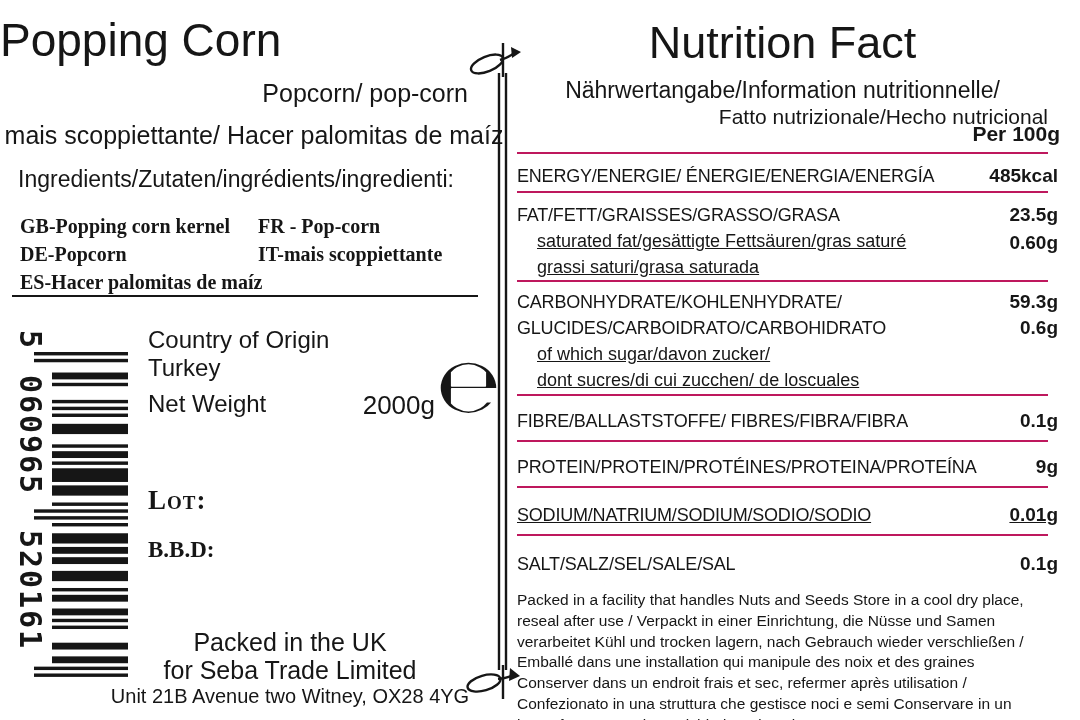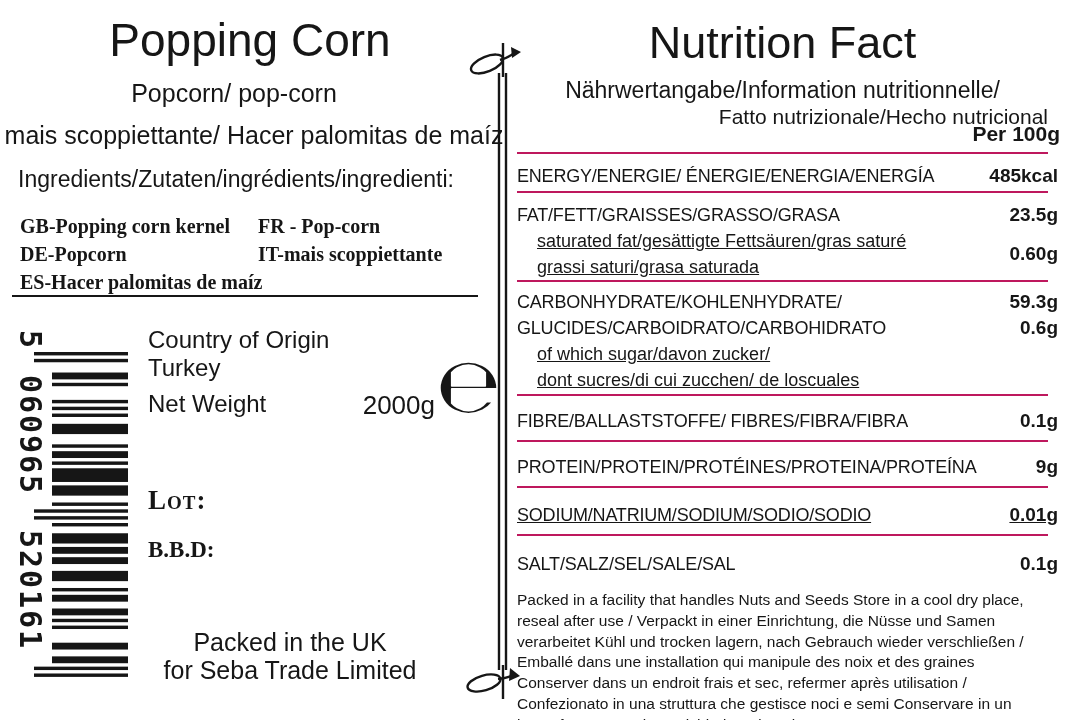--- a/index.html
+++ b/index.html
@@ -1,21 +1,21 @@
 <!DOCTYPE html>
 <html><head>
 <meta charset="utf-8">
 <style>
   html,body{margin:0;padding:0;background:#fff;}
   .canvas{position:relative;width:1080px;height:720px;background:#ffffff;overflow:hidden;
           font-family:"Liberation Sans",sans-serif;color:#161616;}
   .abs{position:absolute;white-space:nowrap;}
   
-  .f-title{left:0;top:14px;width:500px;text-align:center;font-size:46px;line-height:52px;}
-  .f-sub1{left:0;top:79px;width:468px;text-align:center;font-size:25px;}
+  .f-title{left:0;top:14px;width:500px;text-align:left;font-size:46px;line-height:52px;}
+  .f-sub1{left:0;top:79px;width:468px;text-align:right;font-size:25px;}
   .f-sub2{left:0;top:121px;width:508px;text-align:center;font-size:25px;}
   .f-ing-h{left:18px;top:166px;font-size:23px;}
   .serif{font-family:"Liberation Serif",serif;font-weight:bold;font-size:20px;}
   .f-gb{left:20px;top:215px;} .f-fr{left:258px;top:215px;}
   .f-de{left:20px;top:243px;} .f-it{left:258px;top:243px;}
   .f-es{left:20px;top:271px;}
   .f-hr{left:12px;top:295px;width:466px;height:2px;background:#161616;}
   .f-origin{left:148px;top:326px;width:342px;display:flex;justify-content:space-between;font-size:24px;flex-direction:column;}
   .f-weight{left:148px;top:390px;width:287px;display:flex;justify-content:space-between;font-size:24px;}
   .f-weight .wval{font-size:26px;}
@@ -40,21 +40,21 @@
   .nrow .labels{font-size:18px;line-height:26px;letter-spacing:-0.2px;white-space:nowrap;}
   .nrow .sub{padding-left:20px;letter-spacing:0;text-decoration:underline;}
   .nrow .vals{flex-shrink:0;text-align:right;font-weight:bold;font-size:19px;line-height:26px;margin-right:-10px;}
   .r-energy{padding:9px 0 2px;}
   .r-fat{padding:9px 0 0;}
   .r-carb{padding:7px 0 1px;}
   .r-fibre{padding:12px 0 6px;}
   .r-protein{padding:12px 0 6px;}
   .r-sodium{padding:14px 0 6px;text-decoration:underline;}
   .r-salt{padding:15px 0 0;}
-  .mt7{margin-top:13px;} .mt34{}
+  .mt7{margin-top:2px;} .mt34{}
   .nfooter{margin-top:13px;font-size:15.5px;line-height:20.8px;white-space:normal;}
 </style>
 </head>
 <body>
 
 <div class="canvas">
 
   <section>
     <div class="abs f-title">Popping Corn</div>
     <div class="abs f-sub1">Popcorn/ pop-corn</div>
@@ -115,20 +115,21 @@
       <span class="wval">2000g</span>
     </div>
     <div class="abs f-emark">℮</div>
 
     <div class="abs f-lot">Lot:</div>
     <div class="abs f-bbd">B.B.D:</div>
 
     <div class="abs f-packed">
       <div class="p1">Packed in the UK</div>
       <div class="p2">for Seba Trade Limited</div>
+      <div class="p3">Unit 21B Avenue two Witney, OX28 4YG</div>
     </div>
   </section>
 
   <svg class="abs stitch" width="90" height="700" viewBox="0 0 90 700">
     <g stroke="#161616" fill="none" stroke-width="2.4">
       <line x1="49" y1="58" x2="49" y2="655"></line>
       <line x1="56" y1="58" x2="56" y2="655"></line>
       <line x1="53" y1="28" x2="53" y2="62"></line>
       <ellipse cx="37" cy="49" rx="17" ry="7.5" transform="rotate(-22 37 49)"></ellipse>
       <path d="M 50 45 Q 60 42 65 37"></path>

